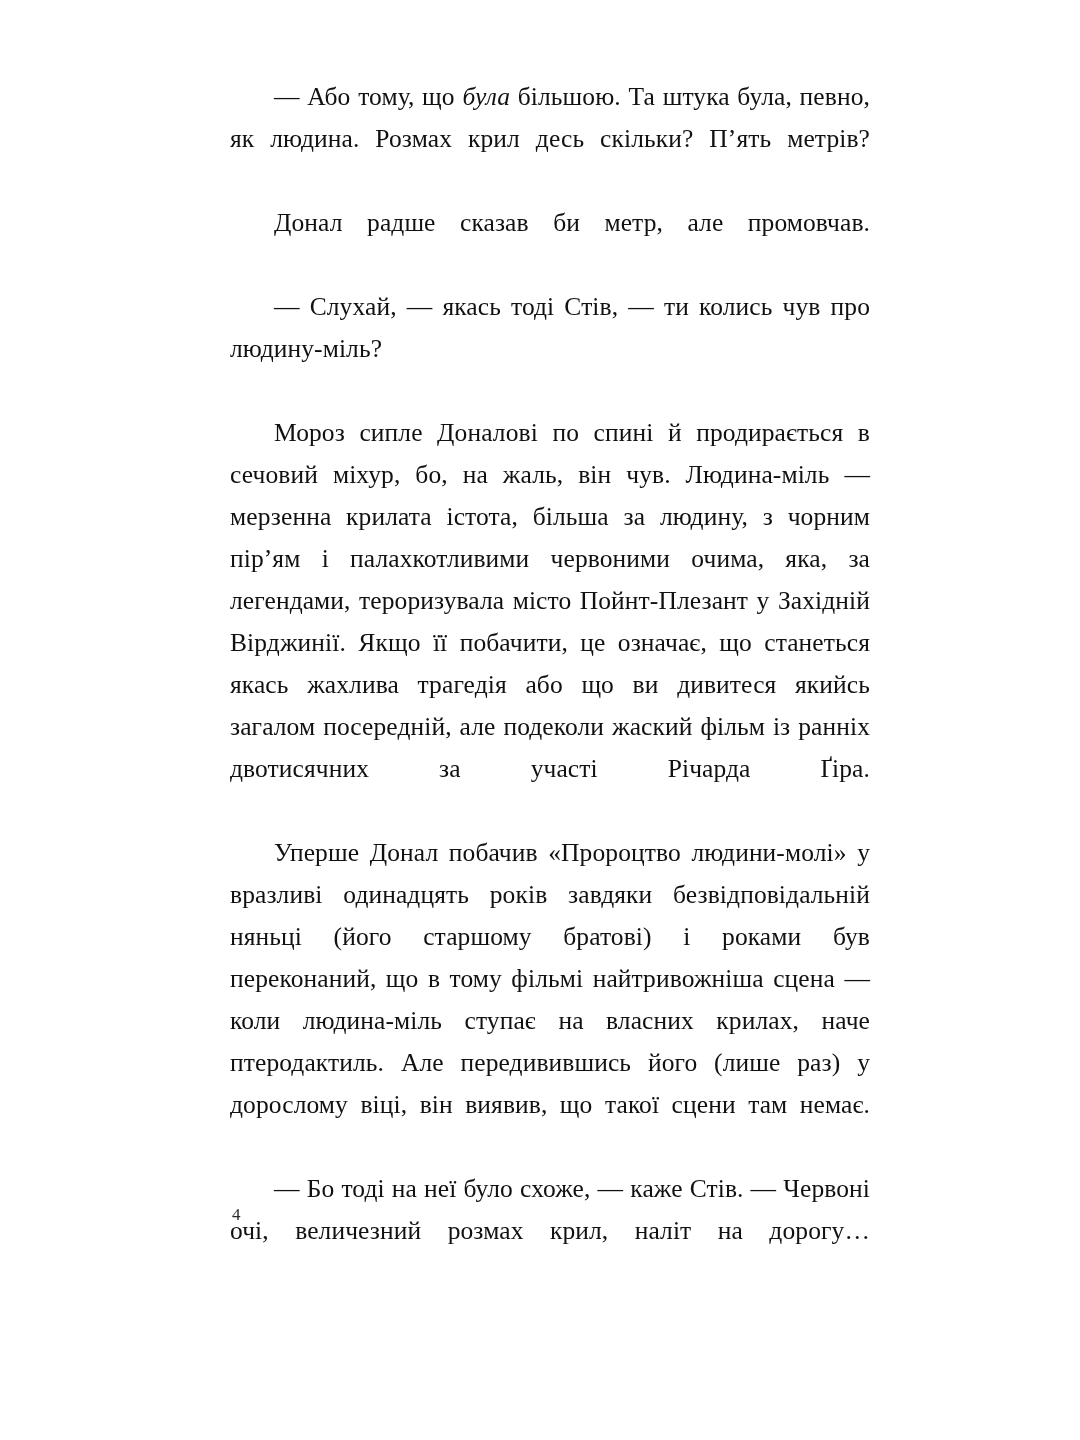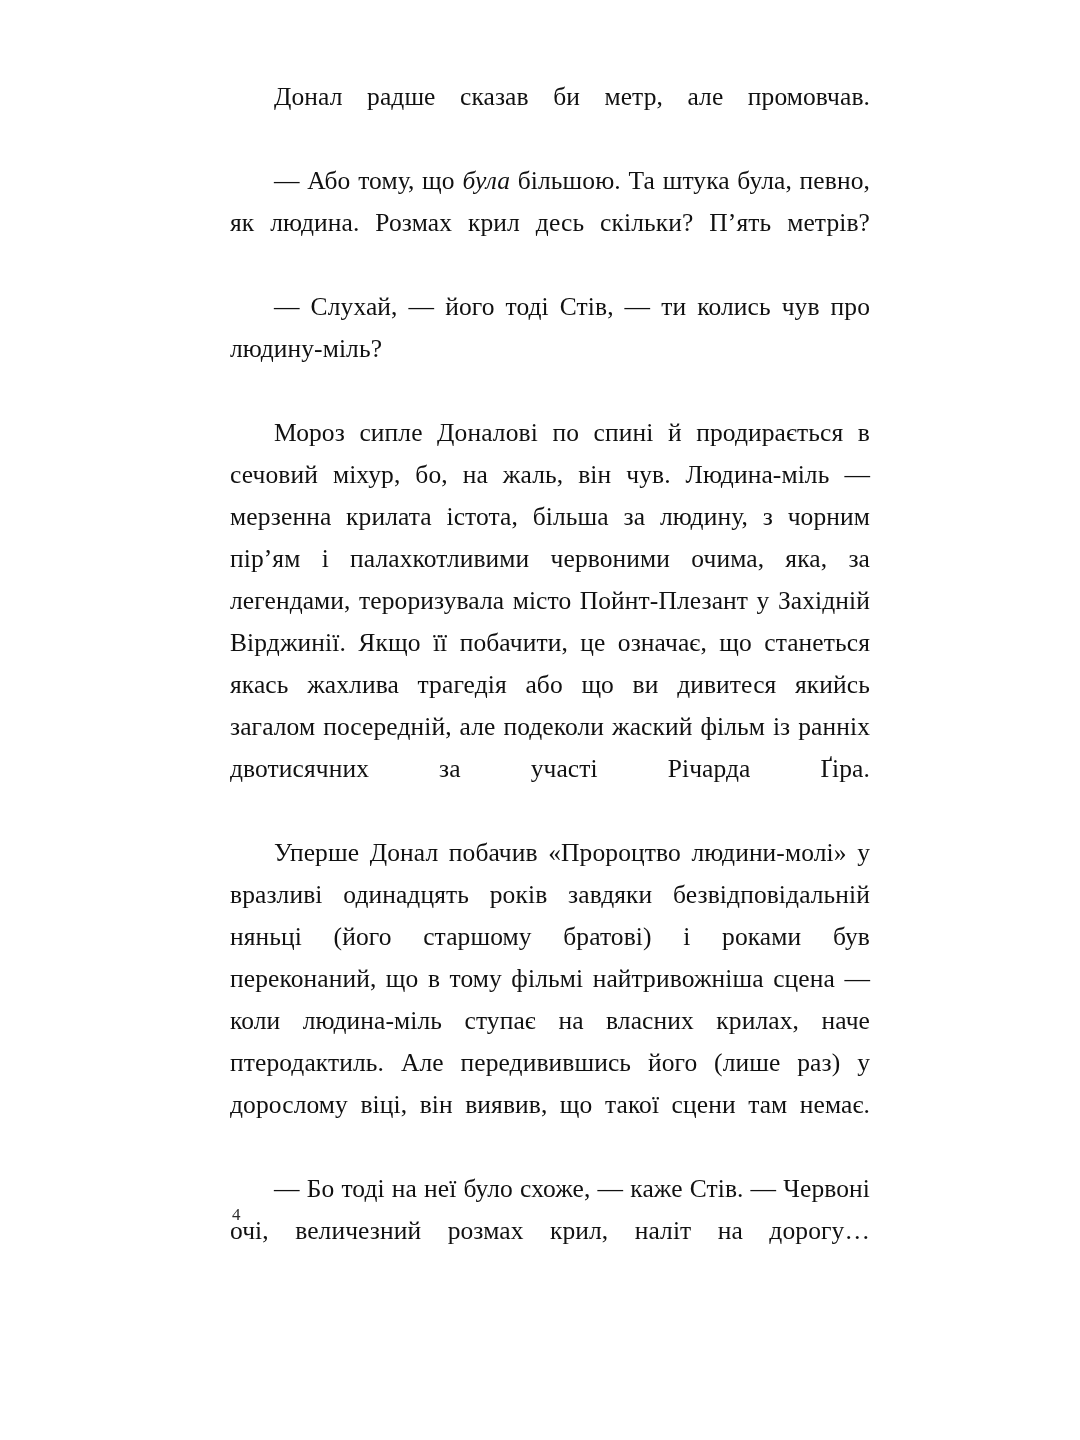--- a/index.html
+++ b/index.html
@@ -56,23 +56,23 @@
     color: #2a2a2a;
     letter-spacing: 0.6px;
   }
 </style>
 </head>
 <body>
 
 <div class="page">
 
   <div class="text-block" id="text-block">
+      <p class="para"><span>— Або тому, що </span><em>була</em><span> більшою. Та штука була, певно, як людина. Розмах крил десь скільки? П’ять метрів?</span></p>
       <p class="para"><span>Донал радше сказав би метр, але промовчав.</span></p>
-      <p class="para"><span>— Або тому, що </span><em>була</em><span> більшою. Та штука була, певно, як людина. Розмах крил десь скільки? П’ять метрів?</span></p>
-      <p class="para"><span>— Слухай, — його тоді Стів, — ти колись чув про людину-міль?</span></p>
+      <p class="para"><span>— Слухай, — якась тоді Стів, — ти колись чув про людину-міль?</span></p>
       <p class="para"><span>Мороз сипле Доналові по спині й продирається в сечовий міхур, бо, на жаль, він чув. Людина-міль — мерзенна крилата істота, більша за людину, з чорним пір’ям і палахкотливими червоними очима, яка, за легендами, тероризувала місто Пойнт-Плезант у Західній Вірджинії. Якщо її побачити, це означає, що станеться якась жахлива трагедія або що ви дивитеся якийсь загалом посередній, але подеколи жаский фільм із ранніх двотисячних за участі Річарда Ґіра.</span></p>
       <p class="para"><span>Уперше Донал побачив «Пророцтво людини-молі» у вразливі одинадцять років завдяки безвідповідальній няньці (його старшому братові) і роками був переконаний, що в тому фільмі найтривожніша сцена — коли людина-міль ступає на власних крилах, наче птеродактиль. Але передивившись його (лише раз) у дорослому віці, він виявив, що такої сцени там немає.</span></p>
       <p class="para"><span>— Бо тоді на неї було схоже, — каже Стів. — Червоні очі, величезний розмах крил, наліт на дорогу…</span></p>
     </div>
 
   <div class="folio">4</div>
 
 </div>
 
 </body></html>

